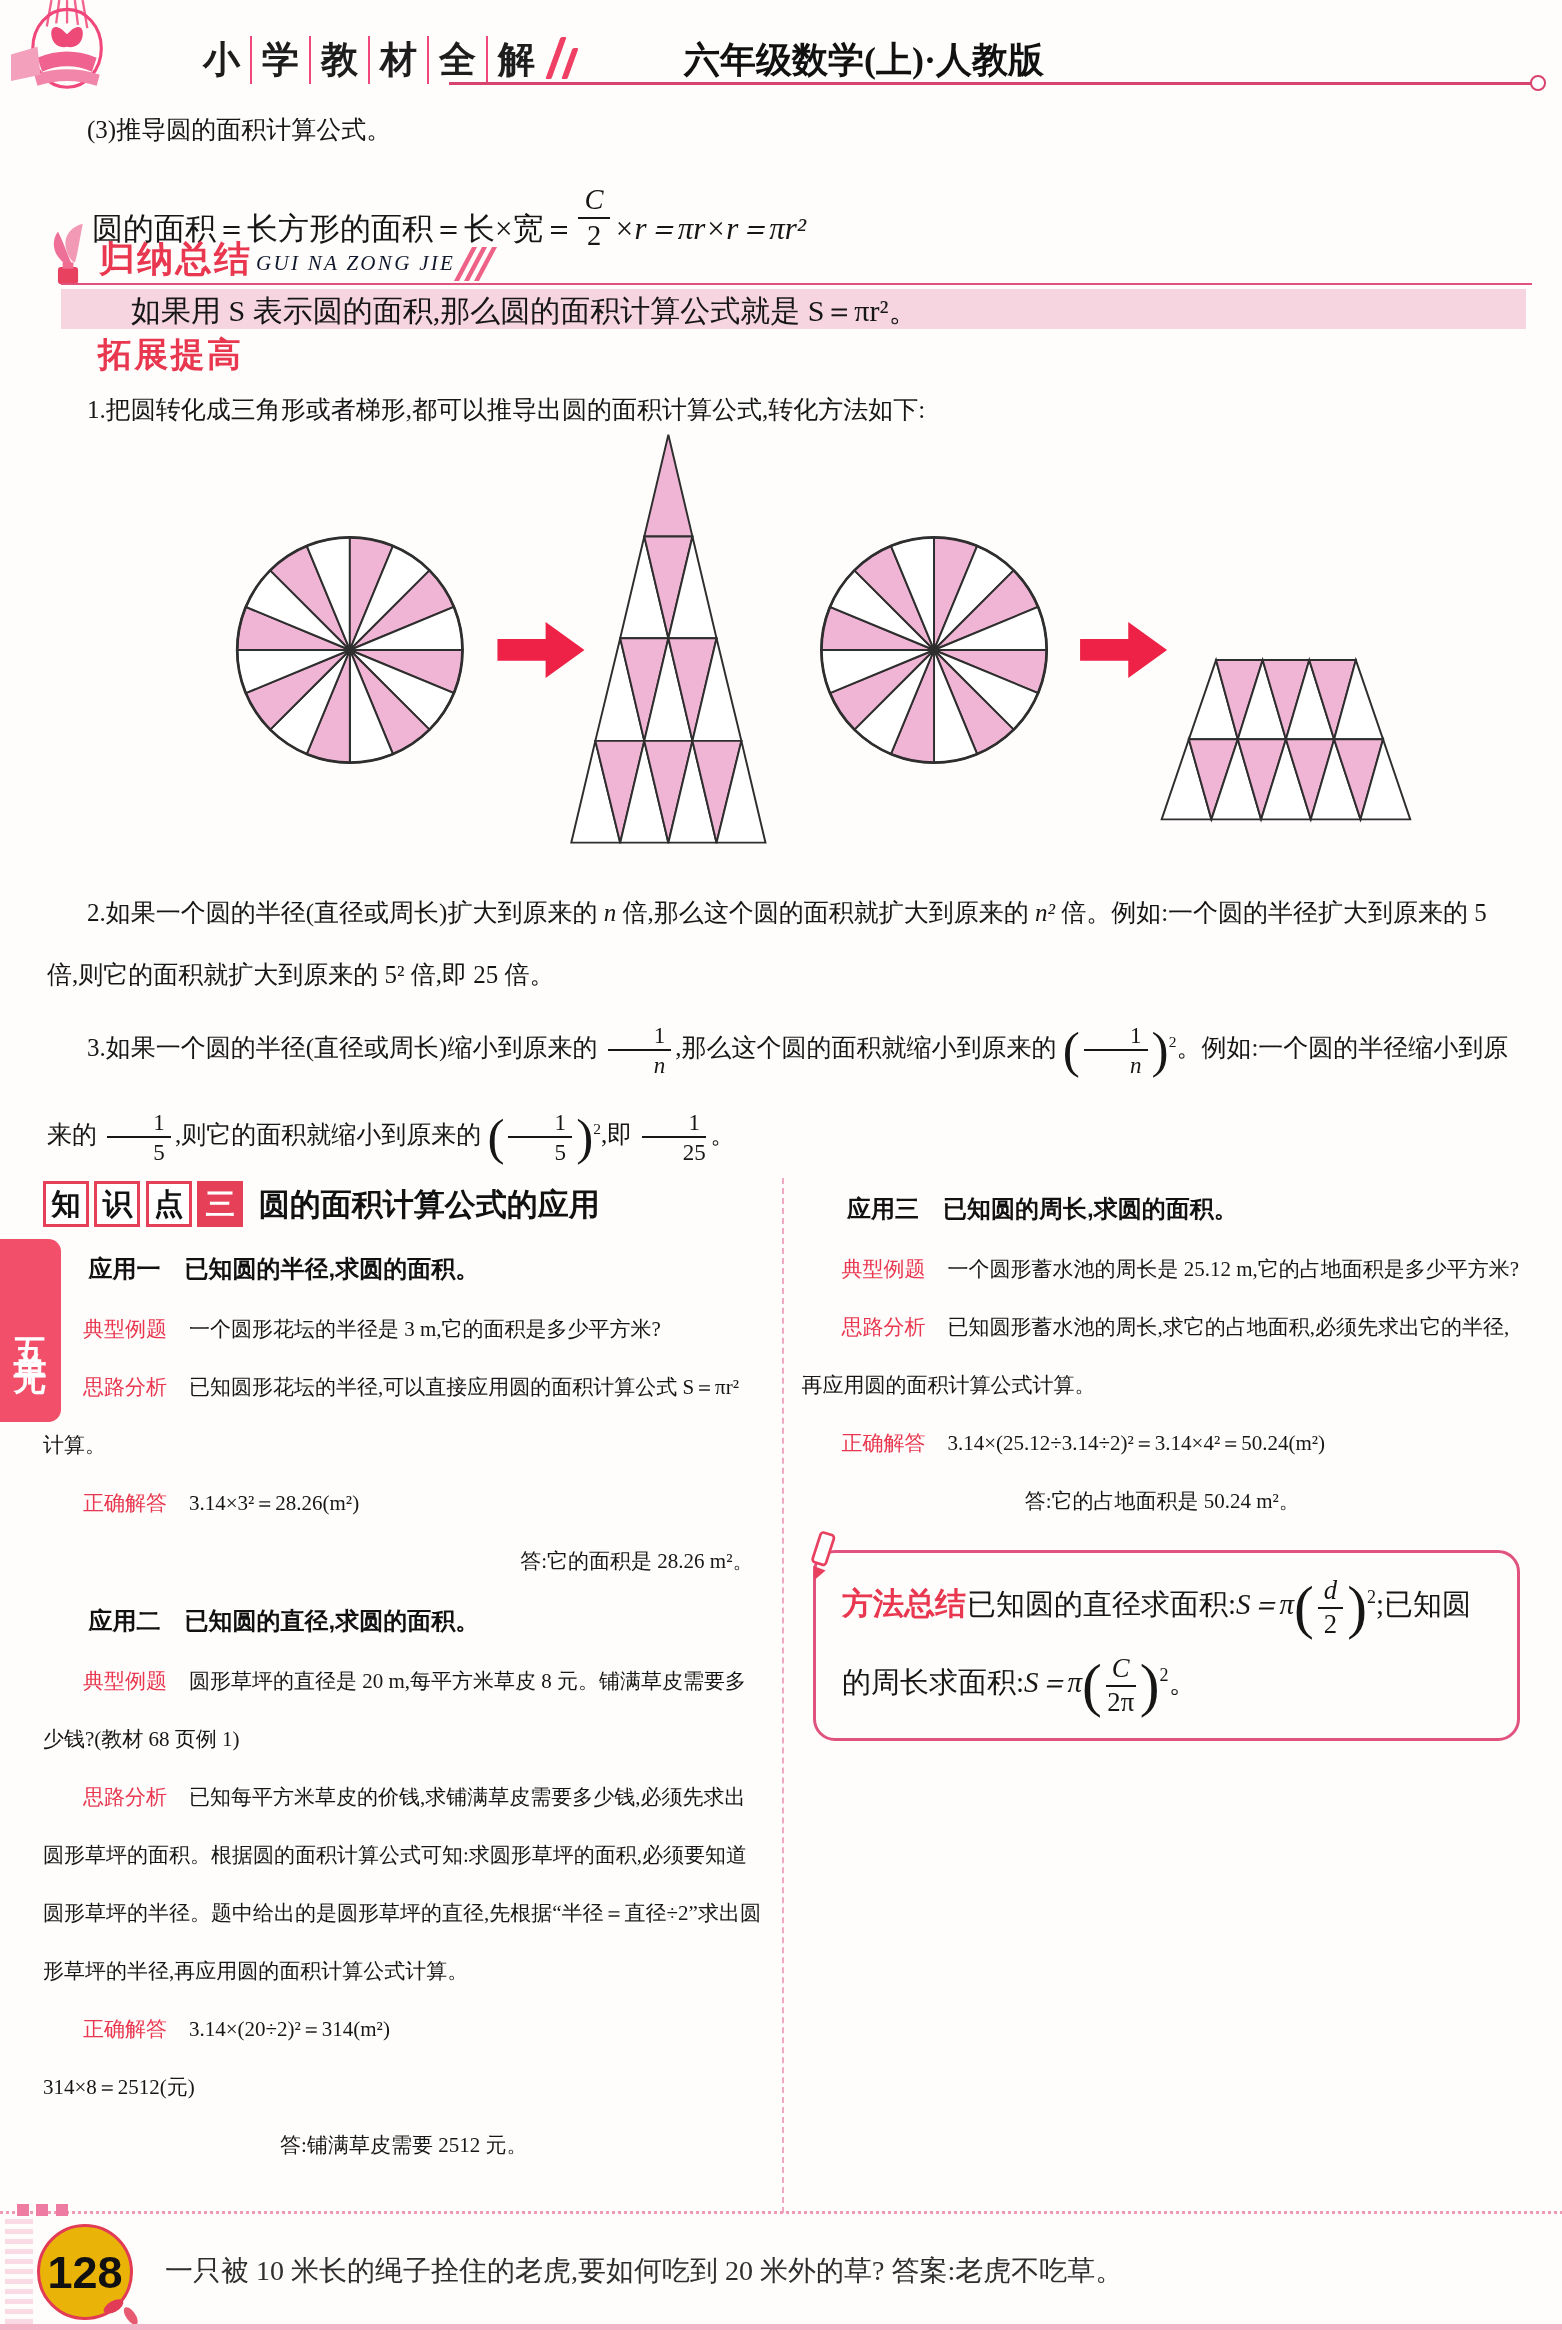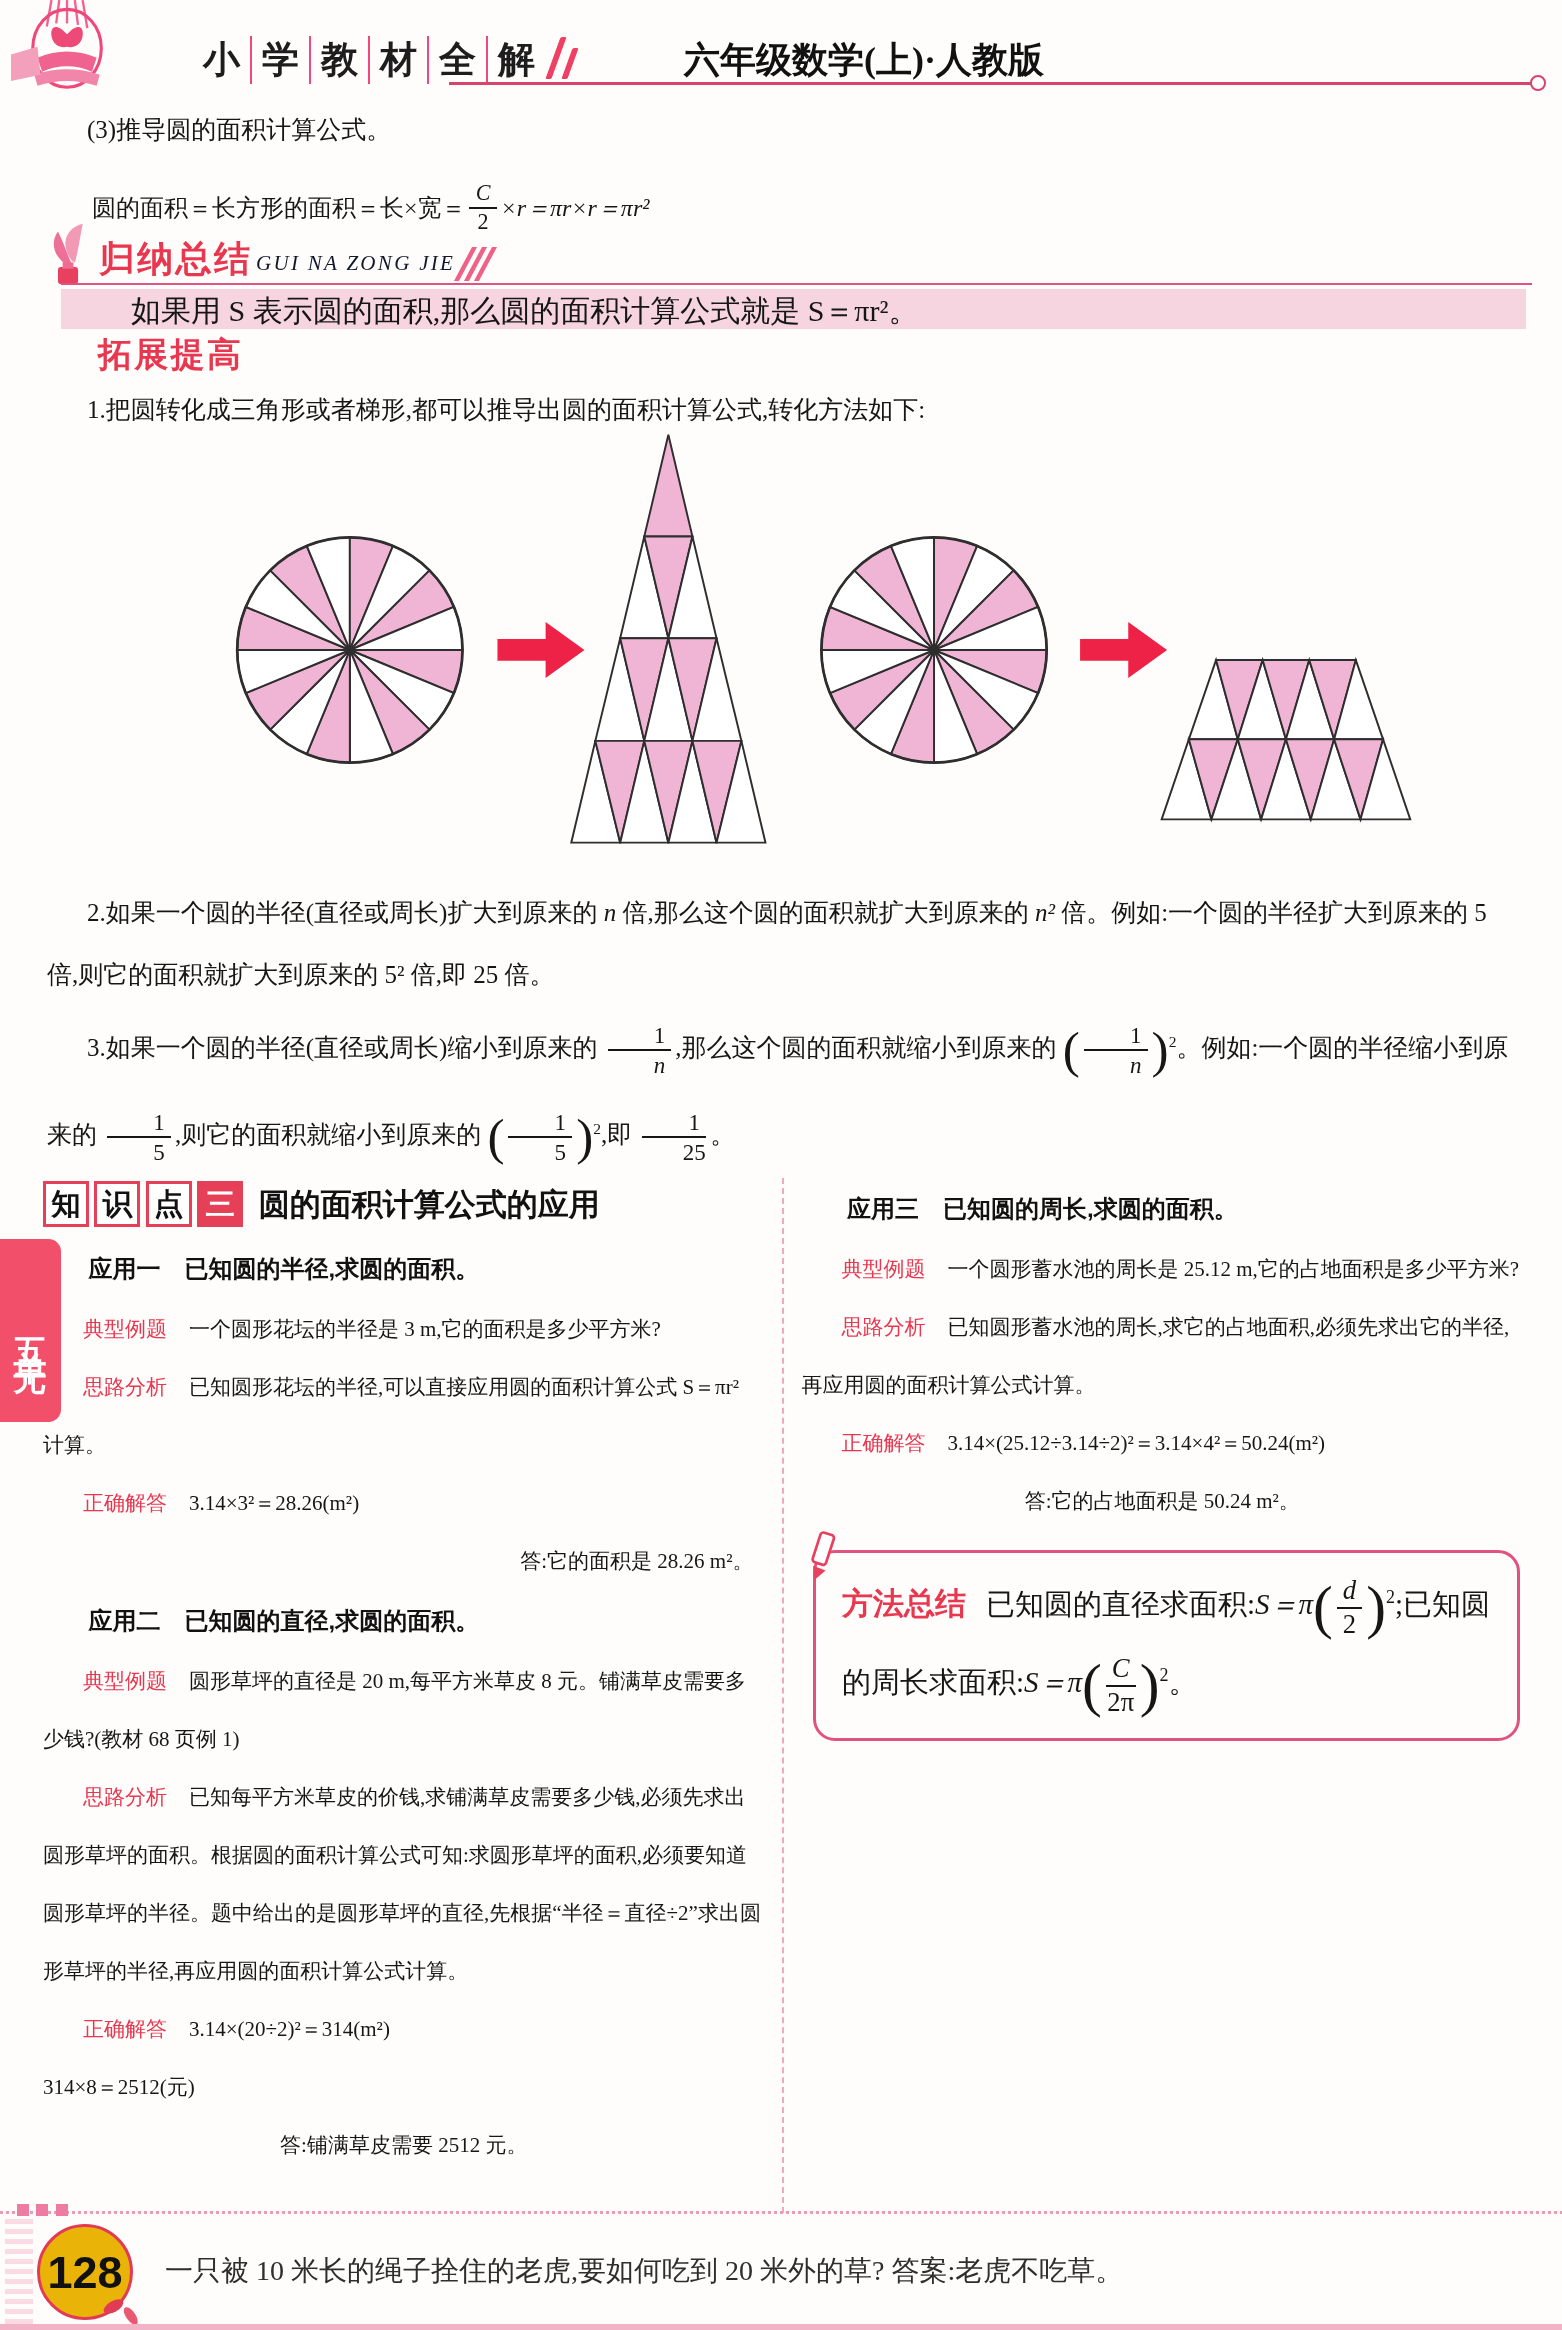--- a/index.html
+++ b/index.html
@@ -49,21 +49,21 @@
   .apph{font-family:"Liberation Sans","DejaVu Sans",sans-serif;font-weight:700;font-size:24px;line-height:62px;text-indent:1.9em;margin:0;color:#111;}
   #kph{margin:3.1px 0 11px 0;display:flex;align-items:center;}
   .kbox{display:inline-flex;width:40px;height:40px;border:3.1px solid #e63f58;align-items:center;justify-content:center;
         font:700 29.5px/1 "Liberation Sans",sans-serif;color:#111;background:#fff;margin-right:5.4px;}
   .kbox-solid{background:#e63f58;color:#fff;border-color:#e63f58;margin-right:15.5px;}
   .ktitle{font:600 31px/1 "Liberation Serif",serif;color:#111;}
 
   
   #methodbox{break-inside:avoid;position:relative;margin:20px 3.1px 0 11px;border:3.1px solid #e0537f;border-radius:22px;
              padding:12.4px 20px 17px 26.4px;font-size:29px;line-height:78px;}
-  #method-title{color:#e8374f;font:700 31px/1 "Liberation Sans",sans-serif;margin-right:20px;}
+  #method-title{color:#e8374f;font:700 31px/1 "Liberation Sans",sans-serif;margin-right:1px;}
   #pencil-icon{position:absolute;left:-17px;top:-23px;}
 
   
   #unittab{position:absolute;left:0;top:1239px;width:61px;height:183px;background:#f2506a;border-radius:0 12.4px 12.4px 0;
            display:flex;align-items:center;justify-content:center;}
   #unittab span{writing-mode:vertical-rl;text-orientation:upright;color:#fff;font:700 33px/1 "Liberation Sans",sans-serif;letter-spacing:12.4px;}
 
   
   #f-rule{position:absolute;left:0;right:0;top:2211px;border-top:3.9px dotted #ef9ab5;}
   #f-squares{position:absolute;left:17px;top:2204px;}
@@ -107,21 +107,21 @@
       <span class="bchar">解</span>
     <span><i class="slashbar"></i><i class="slashbar" style="height:31px;"></i></span>
   </div>
 
   <div id="edition">六年级数学(上)·人教版</div>
   <div id="hrule"></div>
   <div id="hrule-cap"></div>
 
   <div class="para" style="top:99px;">(3)推导圆的面积计算公式。</div>
 
-  <div class="abs" style="left:92px;top:165px;font-size:24px;height:85px;display:flex;align-items:center;">
+  <div class="abs" style="left:92px;top:165px;font-size:31px;height:85px;display:flex;align-items:flex-end;">
     <span>圆的面积＝长方形的面积＝长×宽＝</span>
     <span class="frac">
       <span class="num mi">C</span>
       <span class="den">2</span>
     </span>
     <span class="mi">×r＝πr×r＝πr²</span>
   </div>
 
   <div class="abs" style="left:44px;top:222px;">
     <svg width="62" height="67" viewBox="0 0 80 86">

